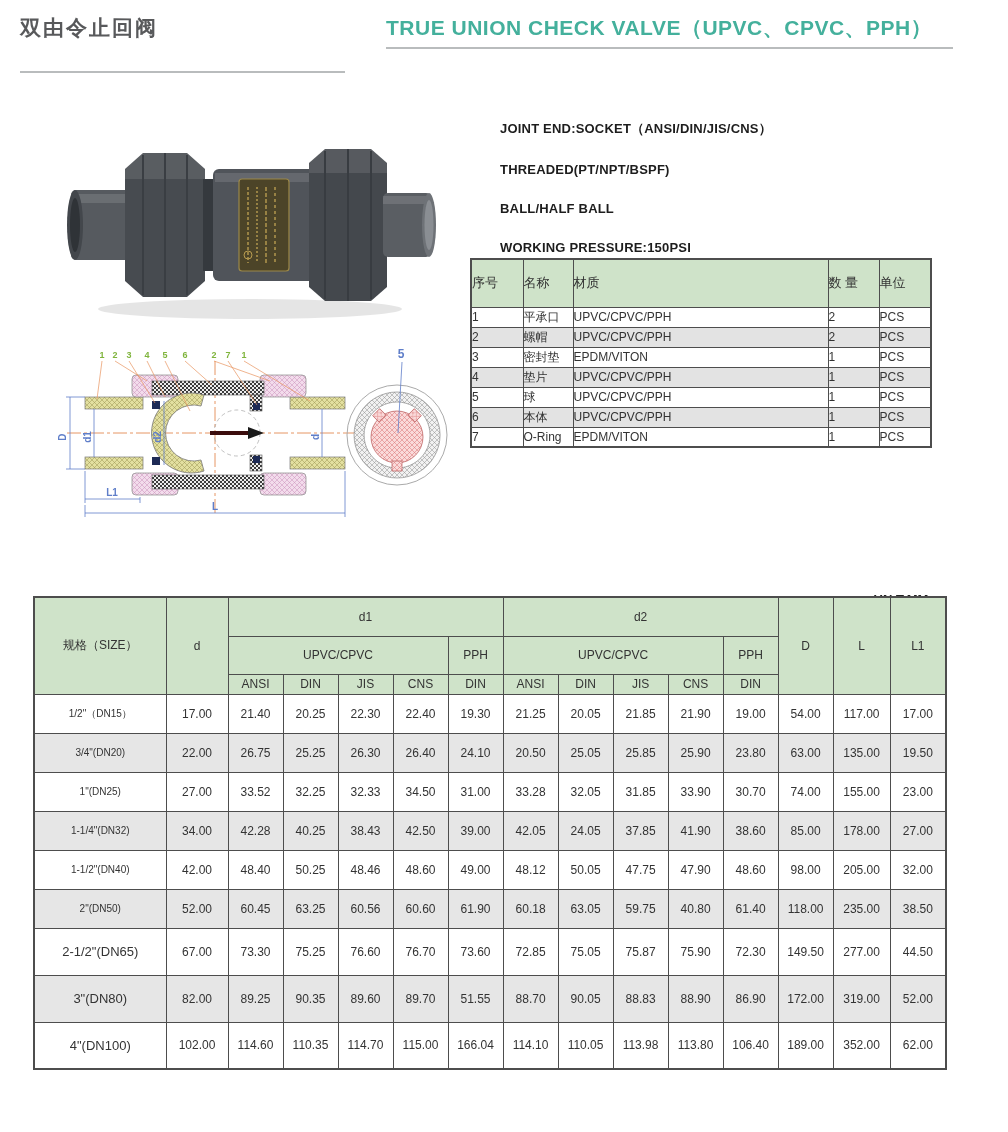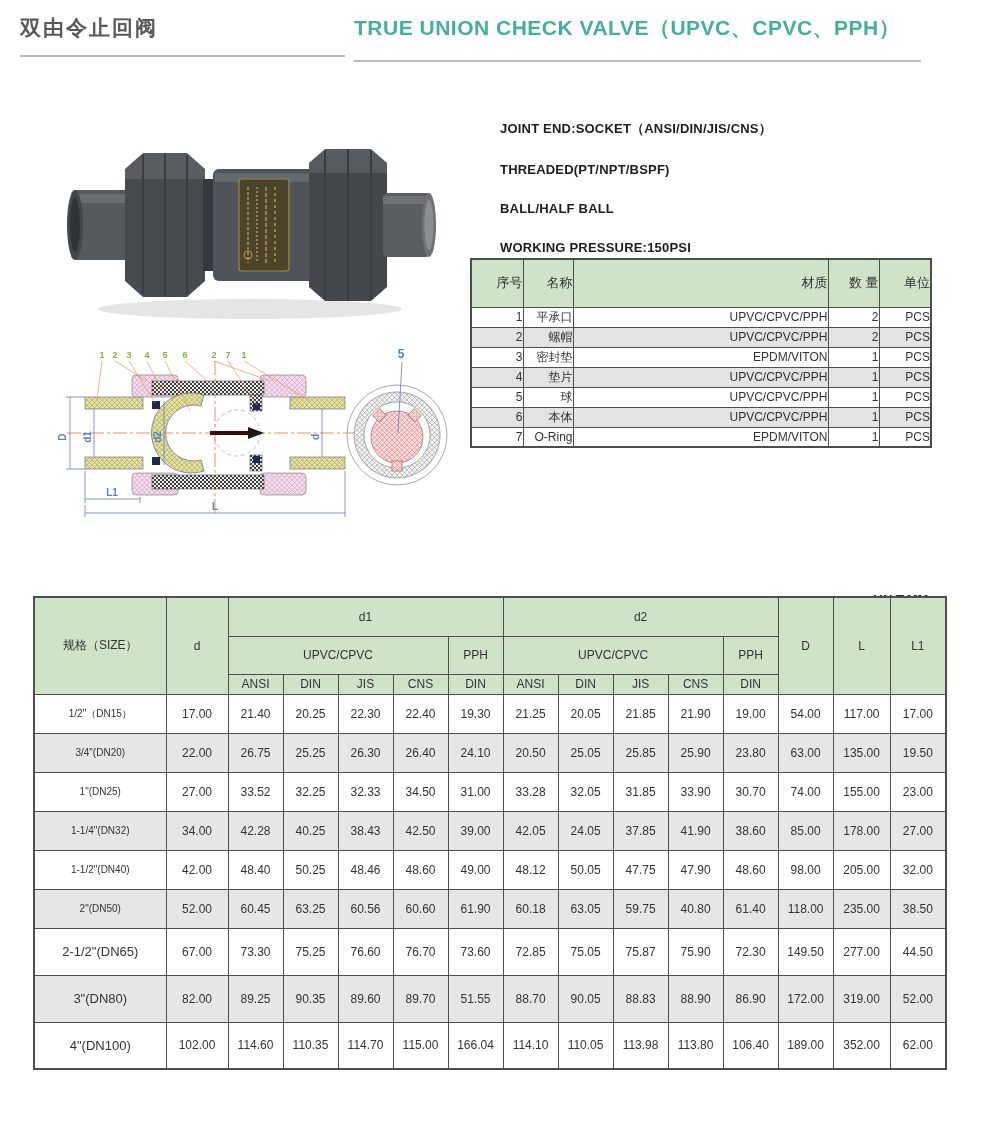--- a/index.html
+++ b/index.html
@@ -3,37 +3,37 @@
 <meta charset="utf-8">
 <style>
   * { margin:0; padding:0; box-sizing:border-box; }
   body { background:#ffffff; font-family:"Liberation Sans","DejaVu Sans",sans-serif; }
   .page { position:relative; width:1008px; height:1132px; background:#fff; overflow:hidden; }
 
   
   .hdr { position:absolute; top:12px; left:0; width:1008px; }
   .hdr-cn { position:absolute; left:20px; top:2px; width:325px;
             font-size:21px; font-weight:700; color:#58595b; letter-spacing:2px;
-            border-bottom:2px solid #b9bcbd; padding-bottom:13px; }
-  .hdr-en { position:absolute; left:354px; top:2px; width:567px;
+            border-bottom:2px solid #b9bcbd; padding-bottom:29px; }
+  .hdr-en { position:absolute; left:386px; top:2px; width:567px;
             font-size:21px; font-weight:700; color:var(--accent,#44b09c); letter-spacing:.5px;
-            border-bottom:2px solid #b9bcbd; padding-bottom:18px; white-space:nowrap; }
+            border-bottom:2px solid #b9bcbd; padding-bottom:5px; white-space:nowrap; }
 
   
   .photo { position:absolute; left:55px; top:95px; width:390px; height:240px; }
   .drawing { position:absolute; left:52px; top:345px; width:400px; height:180px; }
   svg text { font-family:"Liberation Sans","DejaVu Sans",sans-serif; }
 
   
   .specs { position:absolute; left:472px; top:120px; width:500px; }
   .spec-line { font-size:13px; font-weight:700; color:#1d1d1d; margin-bottom:24px; letter-spacing:.2px;margin-left:28px; }
 
   
   .parts-table { position:absolute; left:470px; top:258px; width:462px;
-                 border-collapse:collapse; table-layout:fixed; text-align:right;
+                 border-collapse:collapse; table-layout:fixed; text-align:left;
                  border:2px solid #4d4d4d; }
   .parts-table th, .parts-table td { border:1px solid #4d4d4d; color:#333; }
   .parts-table thead tr { height:48px; background:var(--table-header-green,#cfe3c9); }
   .parts-table th { font-weight:400; font-size:13px; }
   .parts-table tbody tr { height:20px; background:#fff; }
   .parts-table tbody tr:nth-child(even) { background:#e3e3e3; }
   .parts-table td { font-size:12px; }
 
   
   .unit-note { position:absolute; left:856px; top:584px; width:90px; text-align:center;

